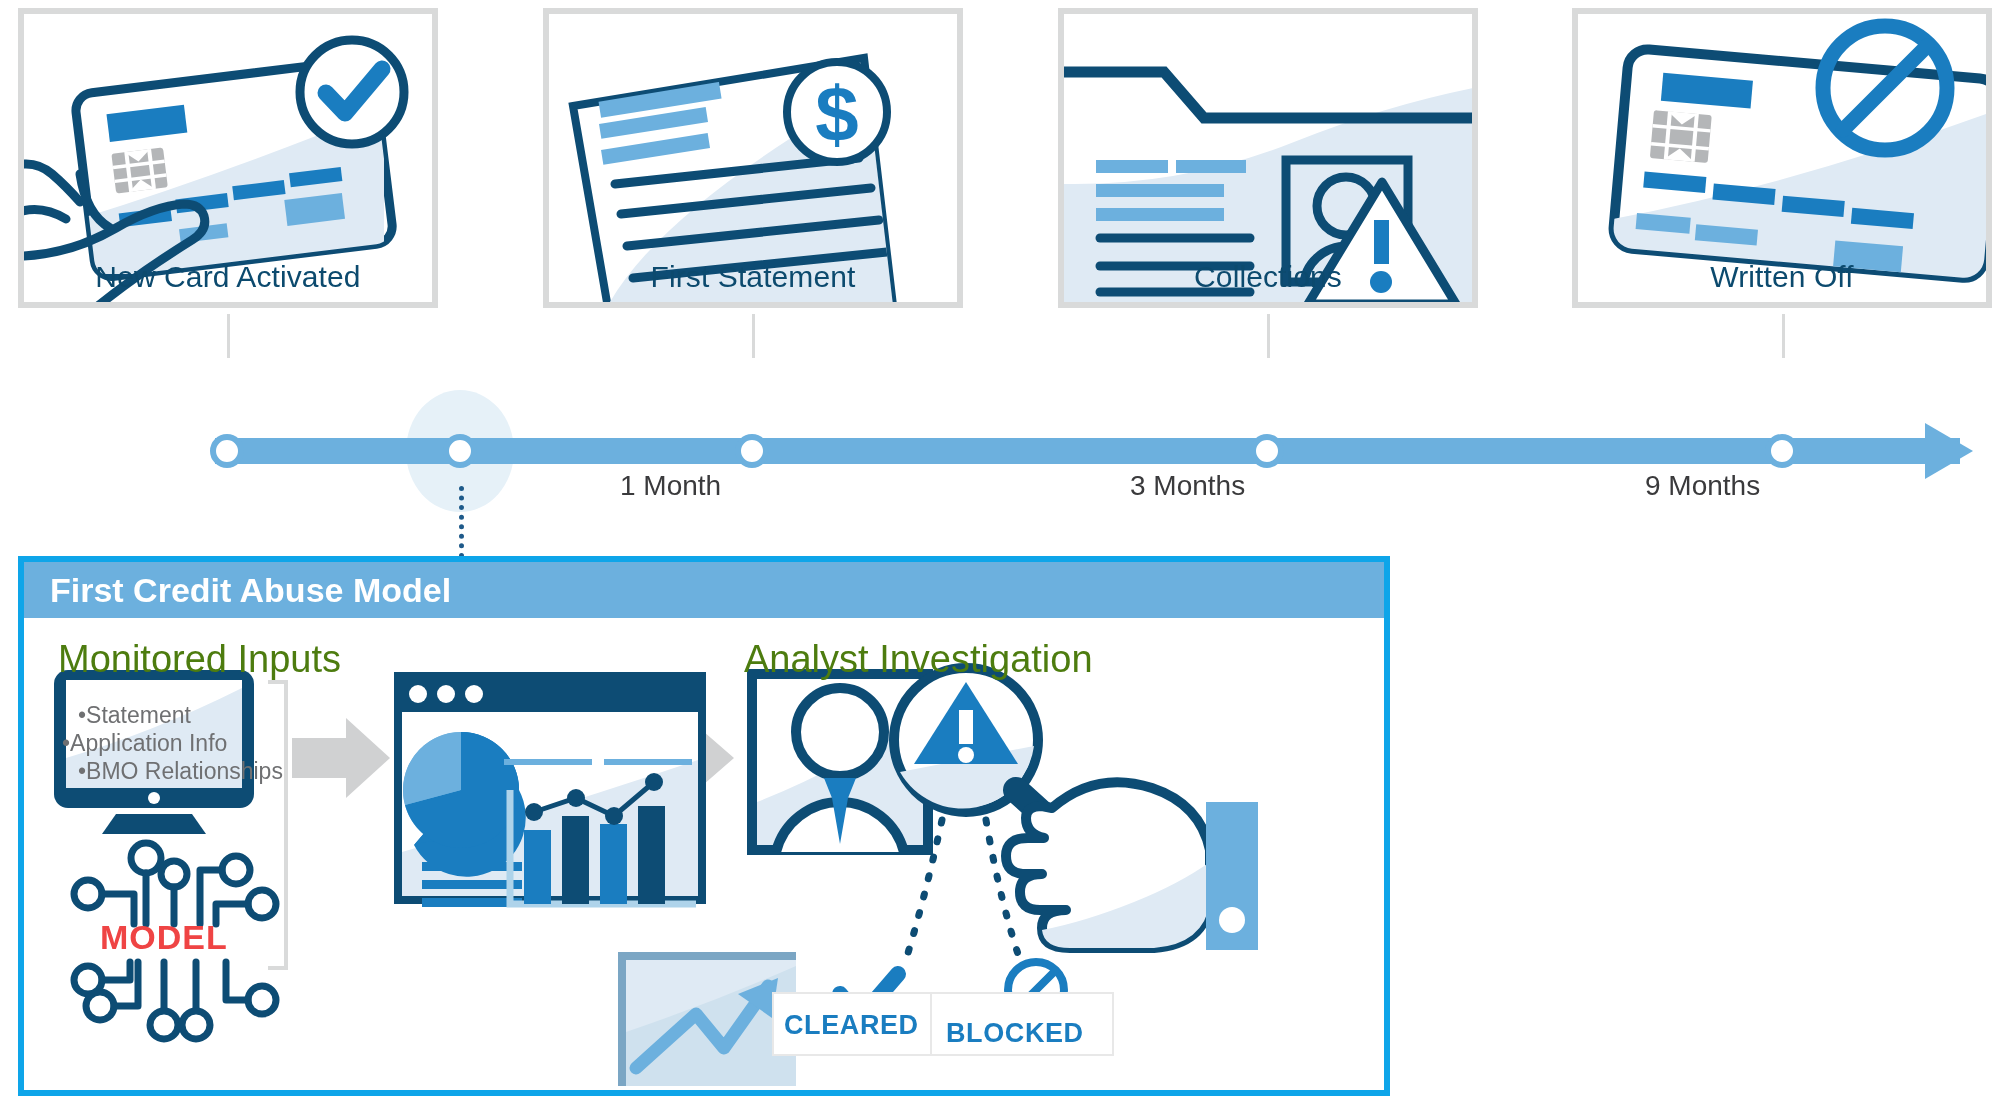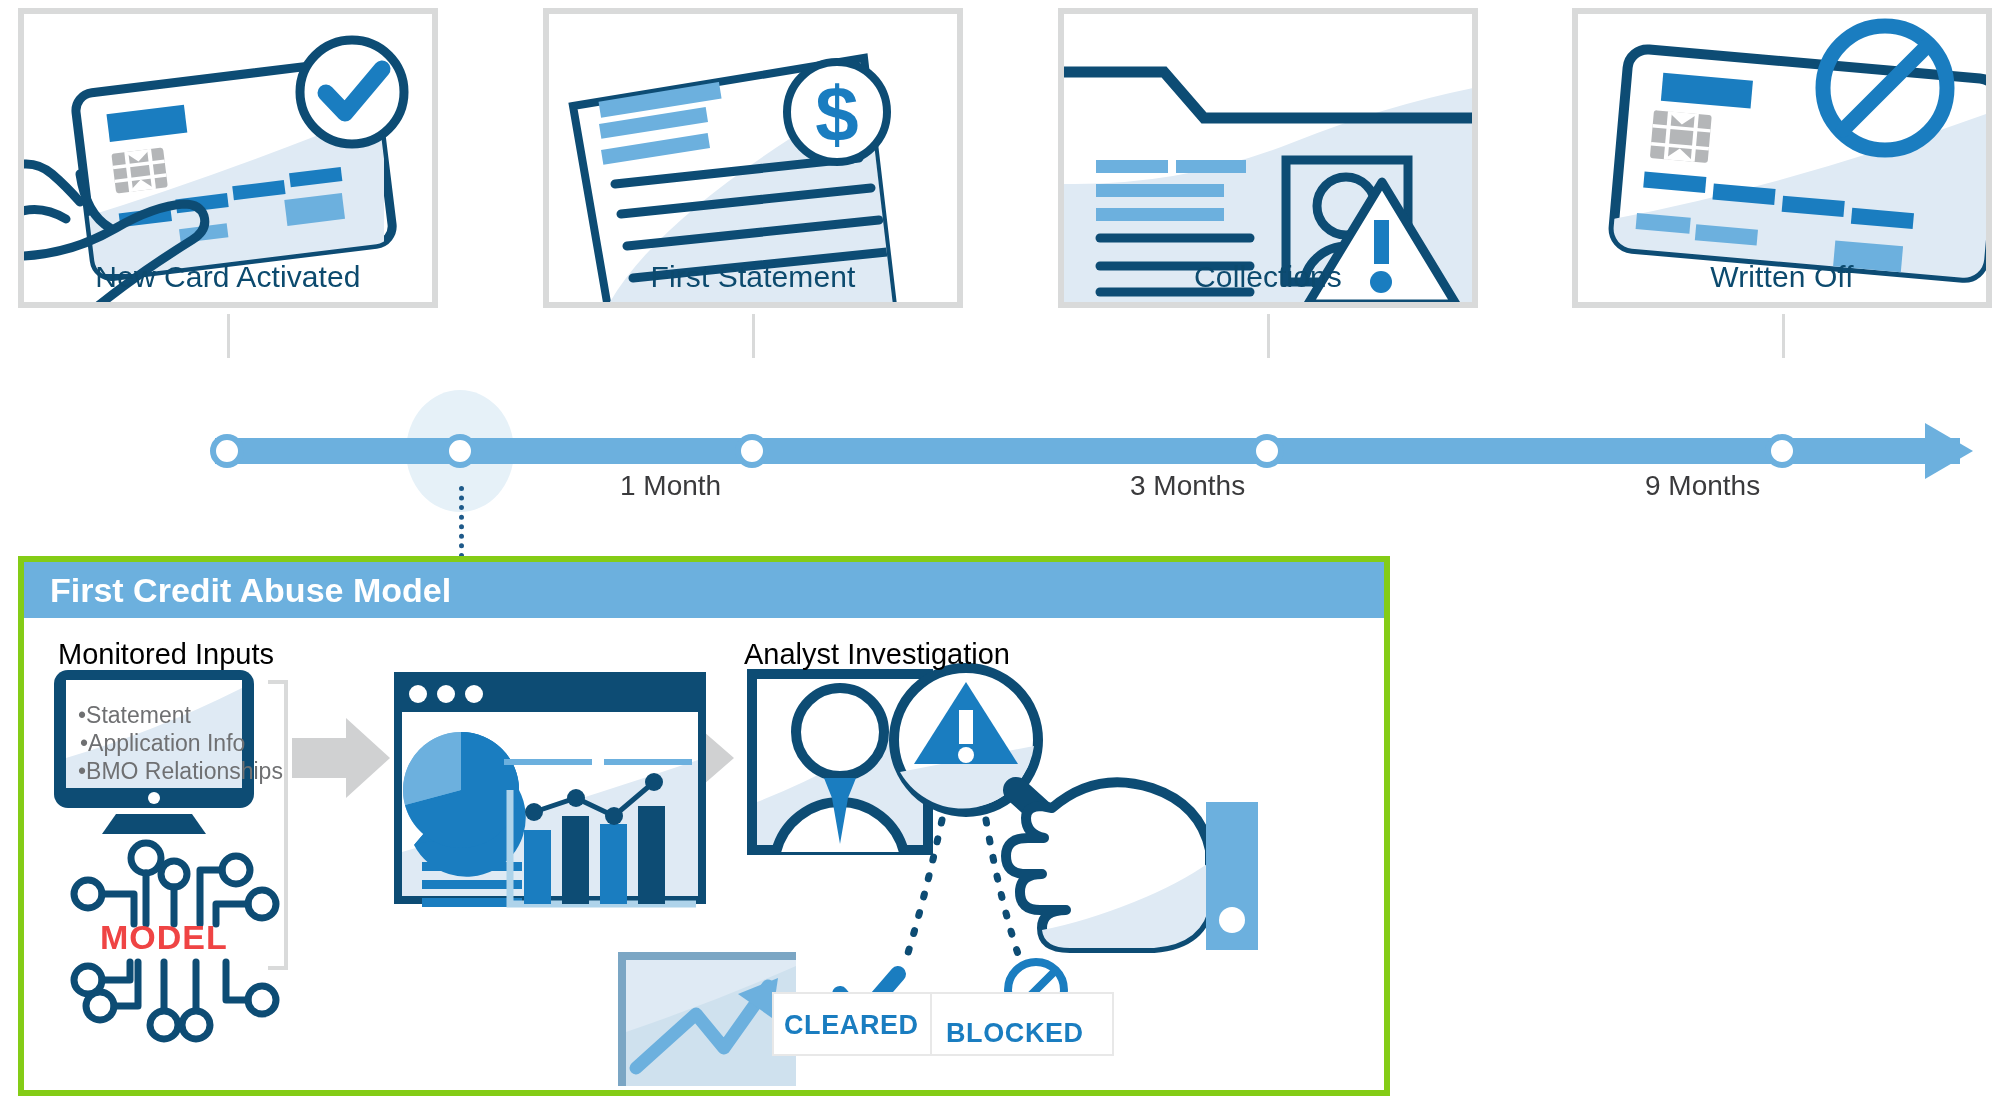--- a/index.html
+++ b/index.html
@@ -91,21 +91,21 @@
     z-index:4;
   }
 
   
   #model-box{
     position:absolute;
     left:18px;
     top:556px;
     width:1372px;
     height:540px;
-    border:6px solid #84cc16;
+    border:6px solid #0ea5e9;
     background:#ffffff;
     box-sizing:border-box;
     z-index:5;
   }
   #model-header{
     position:absolute;
     left:0;top:0;
     width:100%;
     height:56px;
     background:#6cb0de;
@@ -114,22 +114,22 @@
     position:absolute;
     left:26px;
     top:50%;
     transform:translateY(-50%);
     color:#ffffff;
     font-size:34px;
     font-weight:bold;
   }
   .col-title{
     position:absolute;
-    font-size:29px;
-    color:#000000;
+    font-size:38px;
+    color:#4d7c0f;
     white-space:nowrap;
     z-index:7;
   }
   .art-layer{
     position:absolute;
     left:0;top:0;
     width:1372px;height:540px;
     pointer-events:none;
     z-index:6;
   }
@@ -509,21 +509,21 @@
           <path d="M816 432 L836 456 L874 412" fill="none" stroke="#1a7dc0" stroke-width="16" stroke-linecap="round" stroke-linejoin="round"></path>
         </g>
         <g>
           <circle cx="1012" cy="428" r="28" fill="none" stroke="#1a7dc0" stroke-width="8"></circle>
           <line x1="993" y1="447" x2="1031" y2="409" stroke="#1a7dc0" stroke-width="8" stroke-linecap="round"></line>
         </g>
       </svg>
     </div>
 
     <div class="screen-bullet" style="left:54px;top:140px;">•Statement</div>
-    <div class="screen-bullet" style="left:56px;top:168px;">•Application Info</div>
+    <div class="screen-bullet" style="left:38px;top:168px;">•Application Info</div>
     <div class="screen-bullet" style="left:54px;top:196px;">•BMO Relationships</div>
 
     <div class="model-word" style="left:76px;top:356px;">MODEL</div>
 
     <div class="verdict-box" style="left:748px;top:430px;width:184px;height:64px;"></div>
     <div class="verdict-box" style="left:906px;top:430px;width:184px;height:64px;"></div>
 
     <div class="verdict-label" style="left:760px;top:448px;">CLEARED</div>
     <div class="verdict-label" style="left:922px;top:448px;margin-top:8px;">BLOCKED</div>
   </div>

